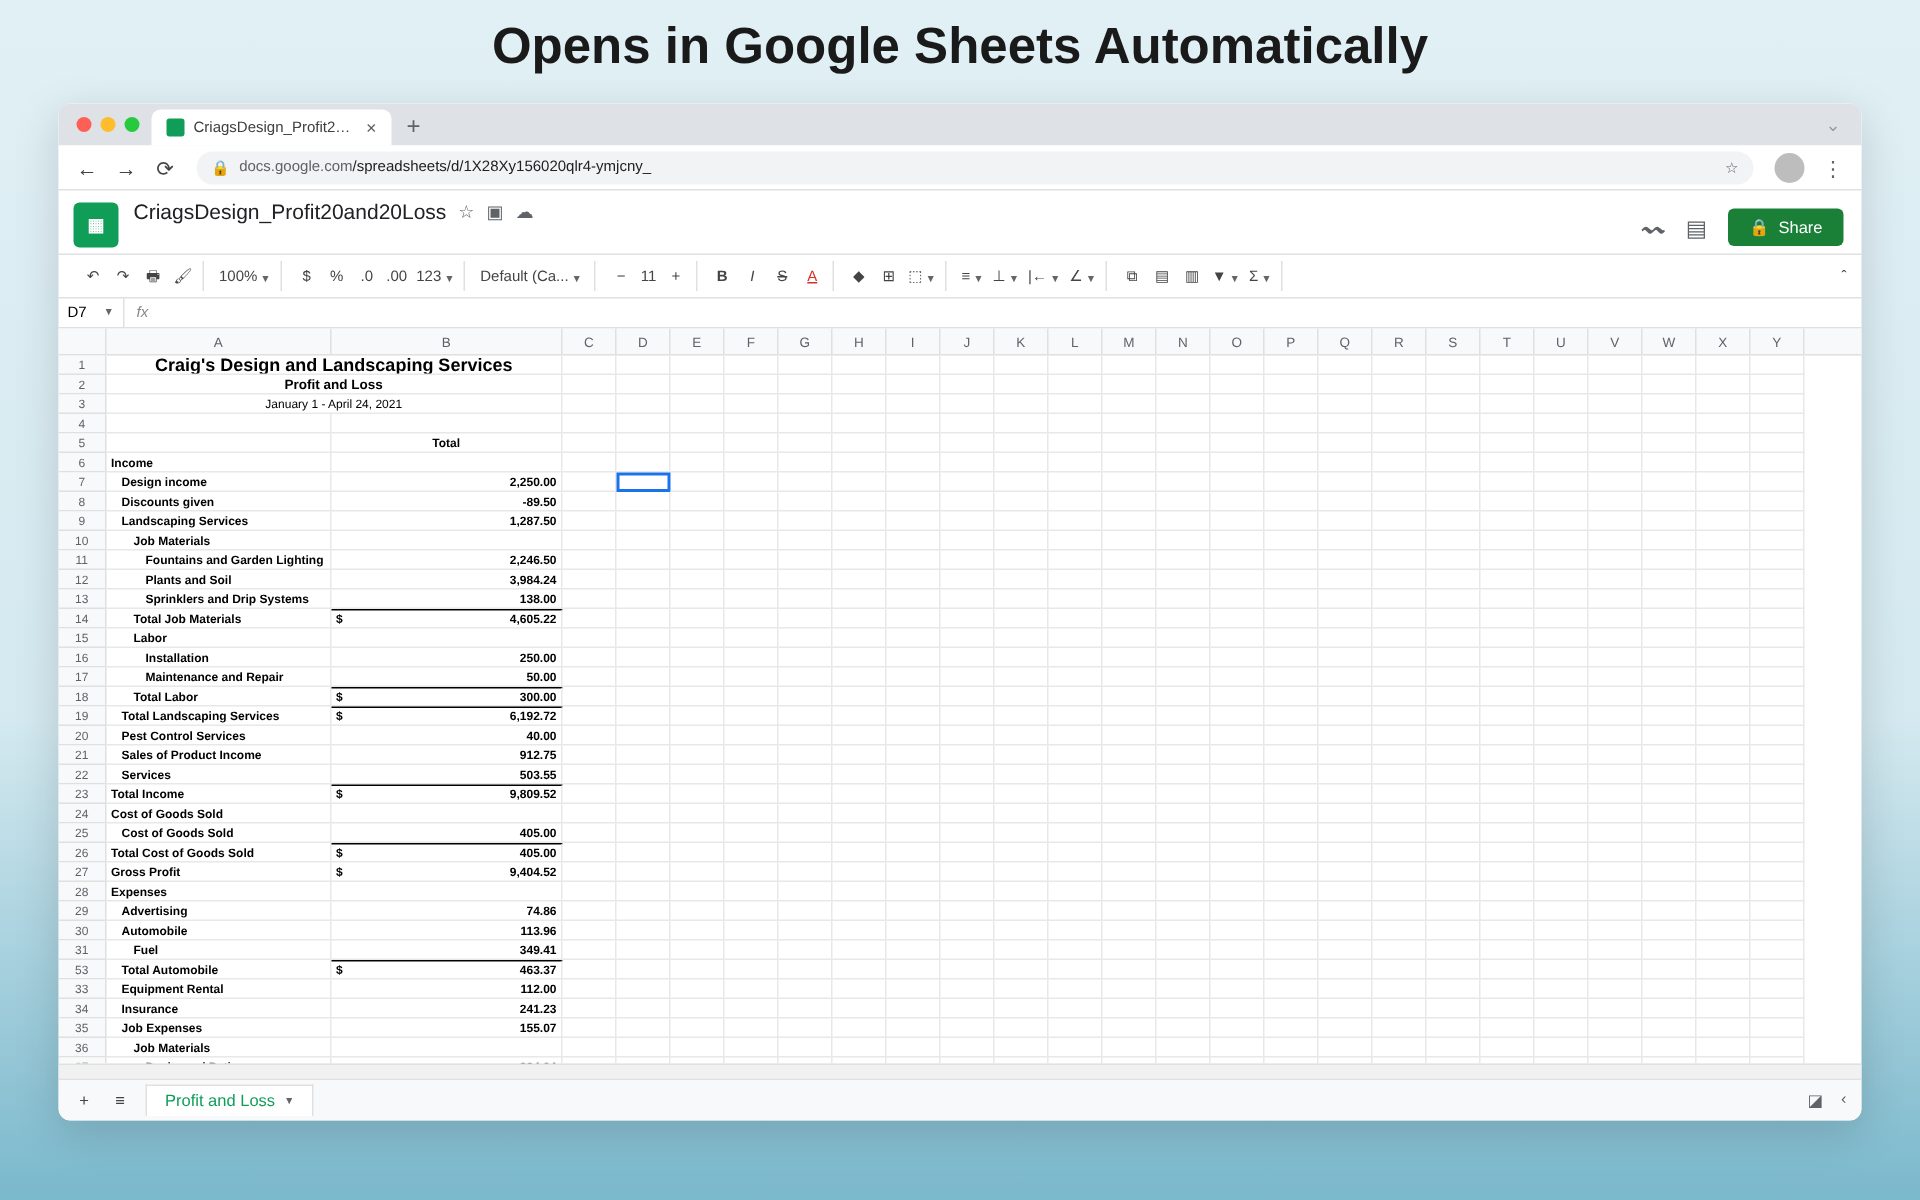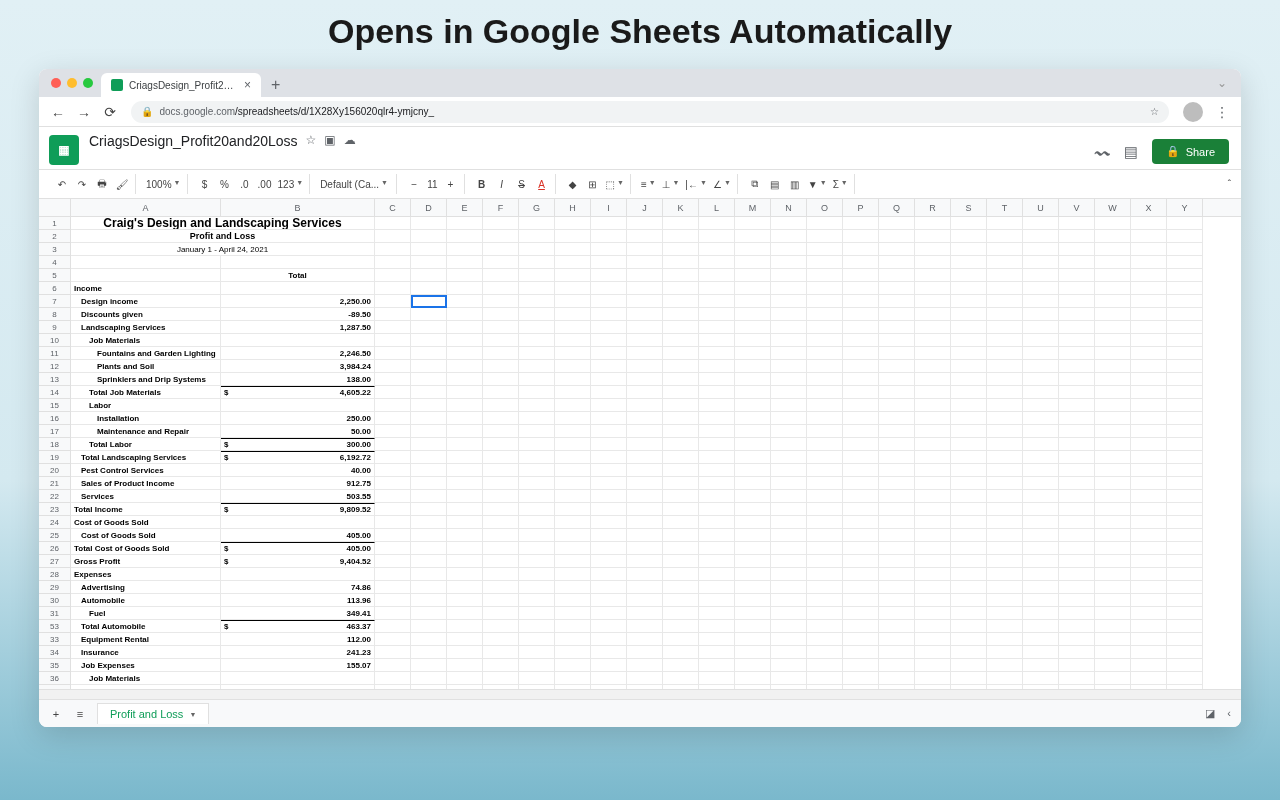--- a/index.html
+++ b/index.html
@@ -88,21 +88,21 @@
   display: flex;
   align-items: flex-start;
   padding: 6px 12px 0 10px;
 }
 .sheets-logo {
   width: 30px; height: 30px; background: #0f9d58; border-radius: 4px;
   display:flex; align-items:center; justify-content:center; color:#fff;
   font-weight:bold; font-size:12px; flex-shrink:0; margin-top:2px;
 }
 .sheets-title-area { flex: 1; padding-left: 10px; }
-.doc-title-row { display: flex; gap: 8px; }
+.doc-title-row { display: flex; align-items: center; gap: 8px; }
 .doc-title { font-size: 14px; color: #202124; }
 .title-icons { color: #5f6368; font-size: 12px; display:flex; gap:8px;}
 .menu-bar { display: flex; gap: 12px; font-size: 10px; color: #202124; margin-top: 3px; align-items:center;}
 .menu-item { cursor: pointer; }
 .last-edit { color: #5f6368; text-decoration: underline; margin-left: 6px;}
 .header-right { display: flex; align-items: center; gap: 14px; padding-top: 6px;}
 .header-icon { color: #5f6368; font-size: 15px; }
 .share-btn {
   background: #1a8038; color: #fff; border-radius: 4px;
   padding: 6px 14px; font-size: 11px; font-weight: 500;
@@ -116,21 +116,21 @@
   align-items: center;
   padding: 0 10px;
   gap: 4px;
   font-size: 10px;
   color: #444;
   margin-top: 4px;
 }
 .tb-group { display: flex; align-items: center; gap: 6px; padding: 0 6px; border-right: 1px solid #e0e0e0; height: 20px;}
 .tb-group:last-child { border-right: none; }
 .tb-btn { min-width: 14px; text-align: center; cursor: pointer; color: #444;}
-.tb-sel { display:flex; align-items:flex-start; gap:2px;}
+.tb-sel { display:flex; align-items:flex-end; gap:2px;}
 .caret { font-size: 7px; color: #666; }
 .tb-right { margin-left: auto; }
 .name-box-row {
   height: 20px; display: flex; align-items: center;
   border-bottom: 1px solid #e0e0e0; font-size: 10px;
 }
 .name-box {
   width: 44px; border-right: 1px solid #e0e0e0; padding: 0 6px;
   display:flex; align-items:center; justify-content:space-between; height:100%;
 }
@@ -296,20 +296,28 @@
       <span class="tb-btn">▤</span>
       <span class="tb-btn">▥</span>
       <span class="tb-sel">▼<span class="caret">▼</span></span>
       <span class="tb-sel">Σ<span class="caret">▼</span></span>
     </div>
     <div class="tb-right">
       <span class="tb-btn">ˆ</span>
     </div>
   </div>
 
+  <div class="name-box-row">
+    <div class="name-box">
+      <span>D7</span>
+        <span class="caret">▼</span>
+    </div>
+    <span class="fx-label">fx</span>
+    <div style="flex:1"></div>
+  </div>
 
   <div class="grid-wrap">
     <div class="grid-inner">
       <div class="col-headers" id="col-headers">
         <div class="corner"></div>
       <div class="col-h col-A">A</div>
           <div class="col-h col-B">B</div>
           <div class="col-h col-rest">C</div>
           <div class="col-h col-rest">D</div>
           <div class="col-h col-rest">E</div>

